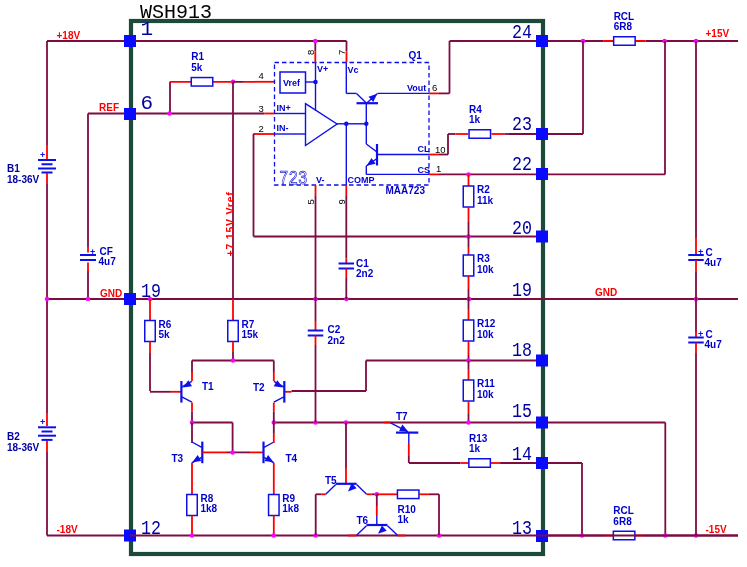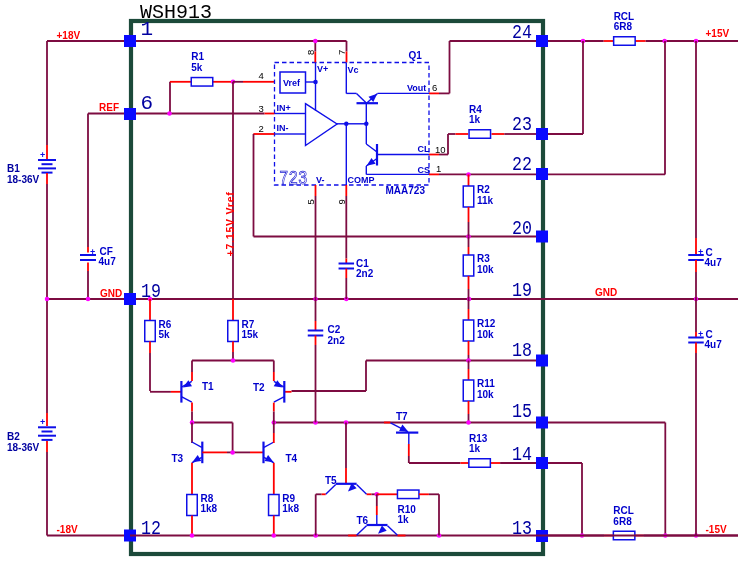--- a/index.html
+++ b/index.html
@@ -1,16 +1,16 @@
 <!DOCTYPE html>
 <html><head>
 <meta charset="utf-8">
 <style>
 html,body{margin:0;padding:0;background:#ffffff;}
-#page{width:747px;height:567px;position:relative;overflow:hidden;}
+#page{width:747px;height:567px;position:relative;overflow:hidden;border-radius:10px;}
 </style>
 </head>
 <body>
 <div id="page">
 <svg width="747" height="567" viewBox="0 0 747 567">
 <rect x="0" y="0" width="747" height="567" fill="#ffffff"></rect>
 
 <text x="140" y="18" font-family="Liberation Mono, sans-serif" font-size="20" fill="#000000" text-anchor="start">WSH913</text>
 
 <rect x="131" y="21" width="412" height="533" fill="none" stroke="#1c4a3a" stroke-width="4.2"></rect>

